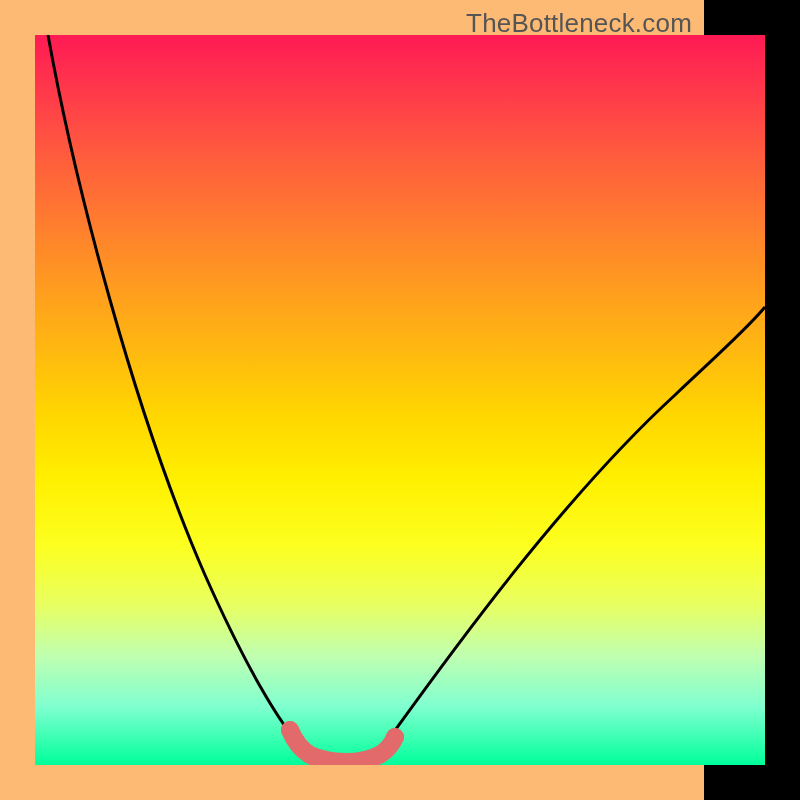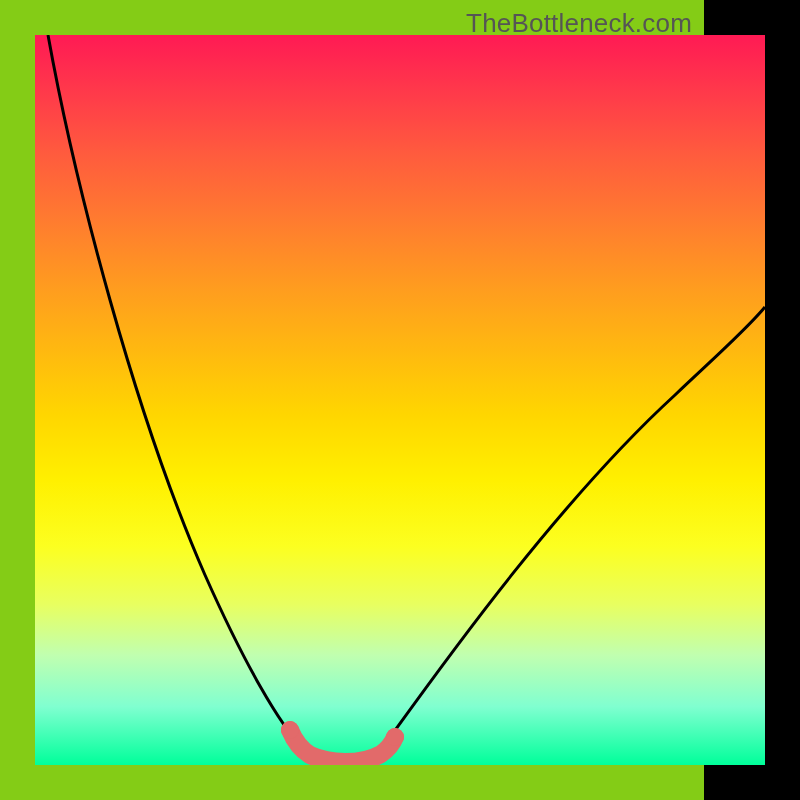--- a/index.html
+++ b/index.html
@@ -8,21 +8,21 @@
     background: #000;
     width: 800px;
     height: 800px;
     overflow: hidden;
     font-family: Arial, sans-serif;
   }
   .frame {
     position: relative;
     width: 704px;
     height: 800px;
-    background: #84cc16;
+    background: #fdba74;
   }
   .plot-area {
     position: absolute;
     left: 35px;
     top: 35px;
     width: 730px;
     height: 730px;
     background: linear-gradient(to bottom,
       #ff1a54 0%,
       #ff3a4a 8%,

